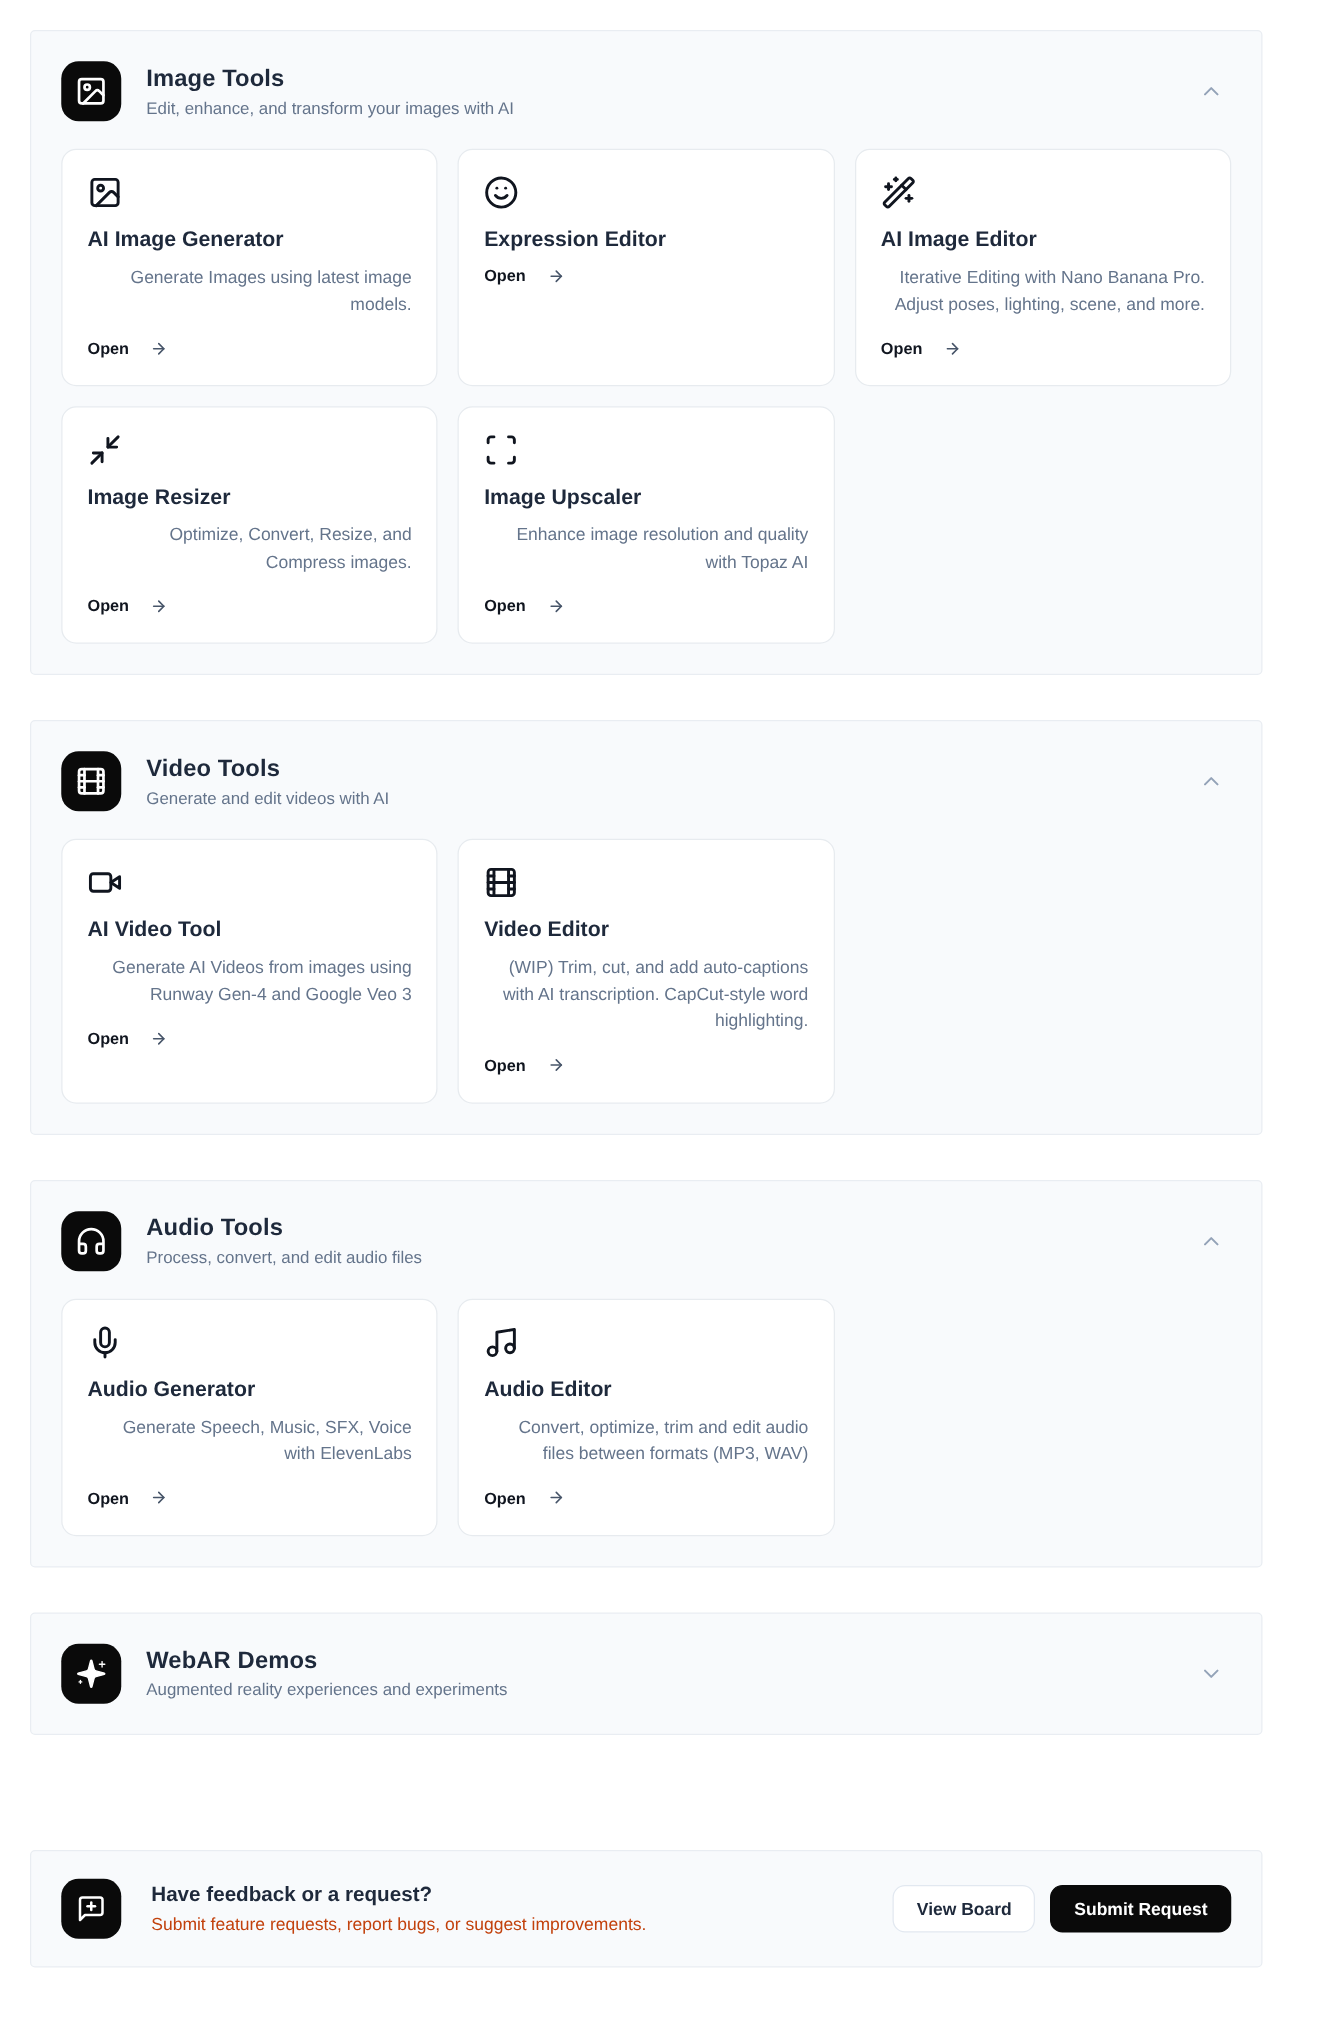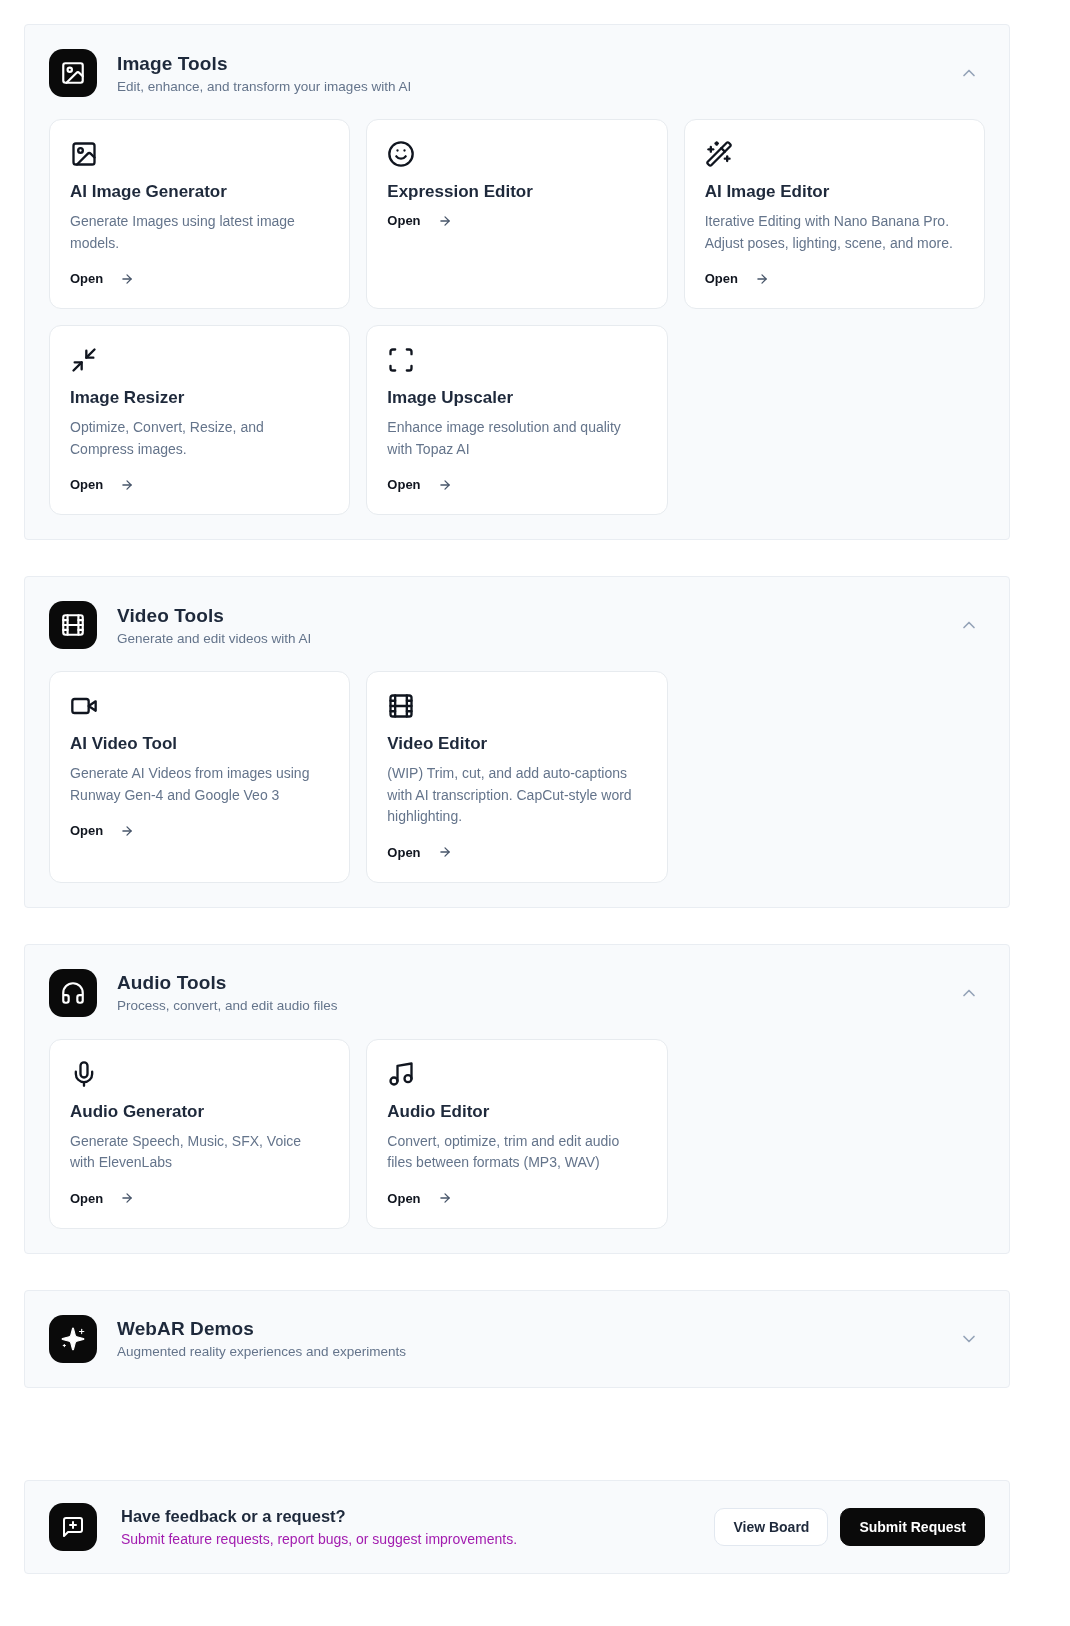--- a/index.html
+++ b/index.html
@@ -56,20 +56,21 @@
     gap: 16px;
   }
   .card {
     background: #ffffff;
     border: 1px solid #e7ebef;
     border-radius: 12px;
     padding: 20px;
     display: flex;
     flex-direction: column;
     align-items: flex-start;
+    text-align: right;
   }
   .card-icon { color: #10151f; margin-bottom: 14px; }
   .card-title {
     font-size: 17px;
     font-weight: 700;
     color: #1e293b;
     margin-bottom: 9px;
   }
   .card-desc {
     font-size: 14px;
@@ -94,21 +95,21 @@
   .feedback-panel {
     margin-top: 92px;
     margin-bottom: 0;
     padding: 22px 24px;
     display: flex;
     align-items: center;
     gap: 24px;
   }
   .feedback-titles { flex: 1; }
   .feedback-title { font-size: 16.5px; font-weight: 700; color: #1e293b; }
-  .feedback-subtitle { font-size: 14px; color: #a21caf; margin-top: 5px; }
+  .feedback-subtitle { font-size: 14px; color: #c2410c; margin-top: 5px; }
   .feedback-actions { display: flex; gap: 12px; align-items: center; }
   .btn {
     font-family: inherit;
     font-size: 14px;
     font-weight: 600;
     border-radius: 10px;
     padding: 10px 18px;
     cursor: pointer;
   }
   .btn-outline {

